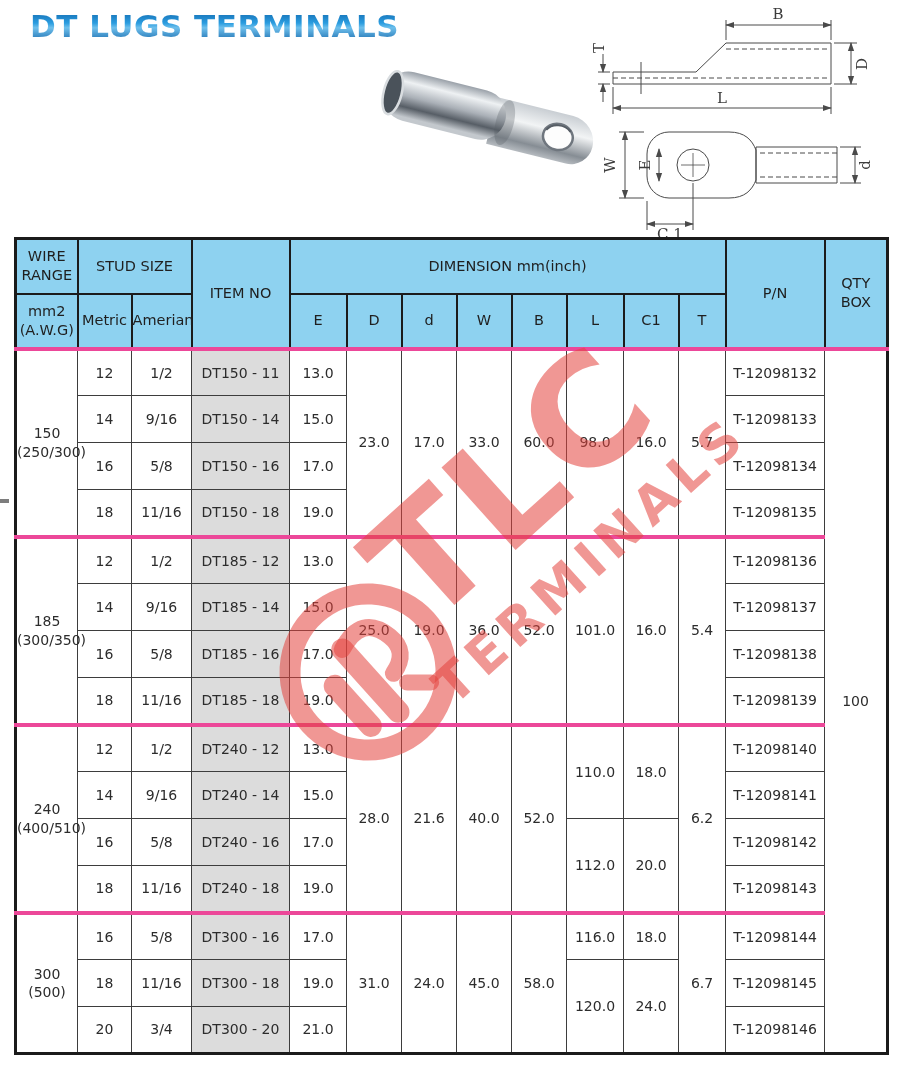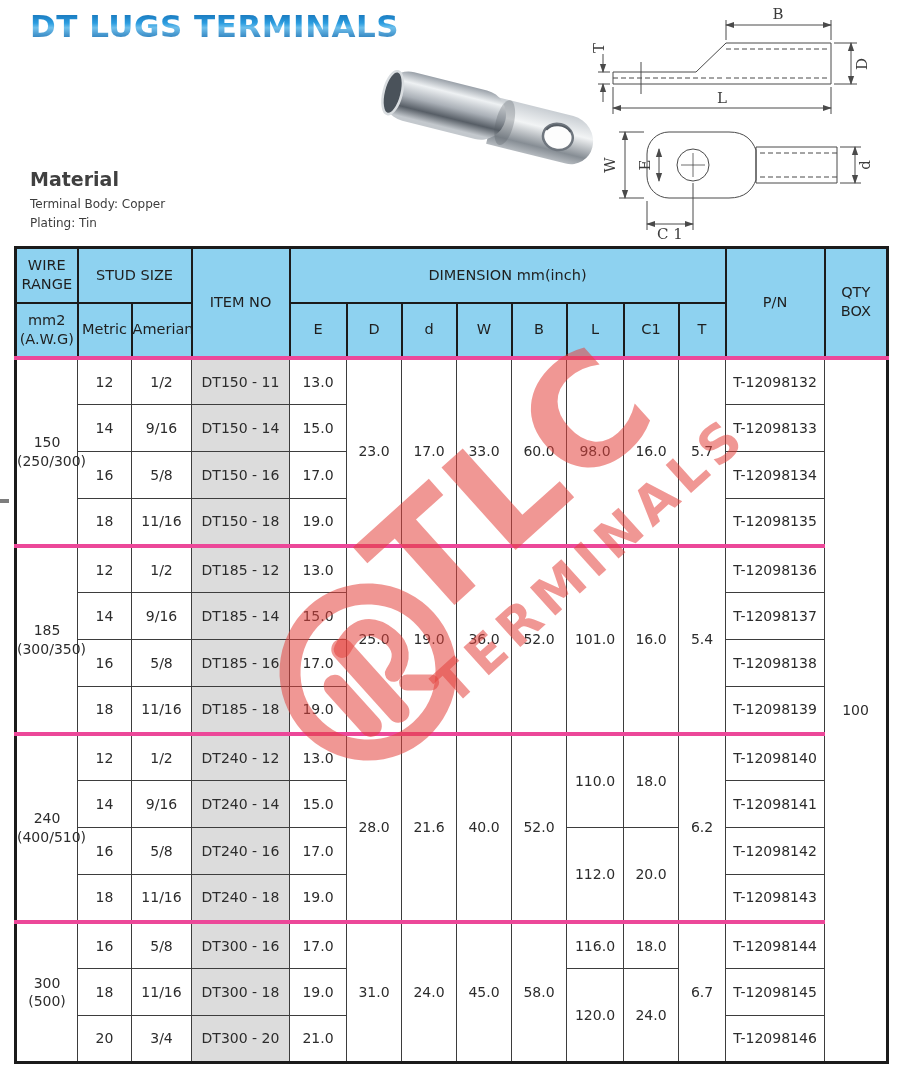--- a/index.html
+++ b/index.html
@@ -20,21 +20,21 @@
   .material-line{font-size:12px;line-height:1.55;color:#3d3d3d;}
 
   .tick{position:absolute;left:0;top:499px;width:9px;height:4px;background:#7d7d7d;}
 
   
   .drawing{position:absolute;left:593px;top:2px;}
   .drawing text{fill:#3c3c3c;font-family:"DejaVu Serif","Liberation Serif",serif;font-size:15px;}
   .photo{position:absolute;left:372px;top:66px;}
 
   
-  .spec-table{position:absolute;left:14px;top:246px;width:872px;z-index:1;
+  .spec-table{position:absolute;left:14px;top:237px;width:872px;z-index:1;
               border-collapse:collapse;table-layout:fixed;border:3px solid #1b1b1b;}
   .spec-table td{border:1px solid #3d3d3d;text-align:center;vertical-align:middle;
                  font-size:14px;color:#2c2c2c;padding:0;line-height:1.3;}
   .spec-table th{border:2px solid #1b1b1b;background:#8ed2f0;text-align:center;
                  vertical-align:middle;font-size:14.5px;font-weight:400;color:#1f1f1f;padding:0;line-height:1.3;}
   tr.h1{height:55px;} tr.h2{height:55px;} tr.r{height:47px;}
   tr.sec td{border-top:4px solid #ec4899;}
   td.item{background:#dcdcdc;}
 
   
@@ -129,25 +129,20 @@
     <text x="185" y="17" text-anchor="middle">B</text>
     <text x="11" y="46" text-anchor="middle" transform="rotate(-90 11 46)">T</text>
     <text x="274" y="62" text-anchor="middle" transform="rotate(-90 274 62)">D</text>
     <text x="129" y="101" text-anchor="middle">L</text>
     <text x="22" y="163" text-anchor="middle" transform="rotate(-90 22 163)">W</text>
     <text x="57" y="163" text-anchor="middle" transform="rotate(-90 57 163)">E</text>
     <text x="277" y="163" text-anchor="middle" transform="rotate(-90 277 163)">d</text>
     <text x="77" y="237" text-anchor="middle">C 1</text>
   </svg>
 
-  <div class="material">
-    <div class="material-h">Material</div>
-    <div class="material-line">Terminal Body: Copper</div>
-    <div class="material-line">Plating: Tin</div>
-  </div>
 
   <div class="tick"></div>
 
   <table class="spec-table">
     <colgroup>
       <col style="width:62px">
         <col style="width:54px">
         <col style="width:60px">
         <col style="width:98px">
       <col style="width:57px">

